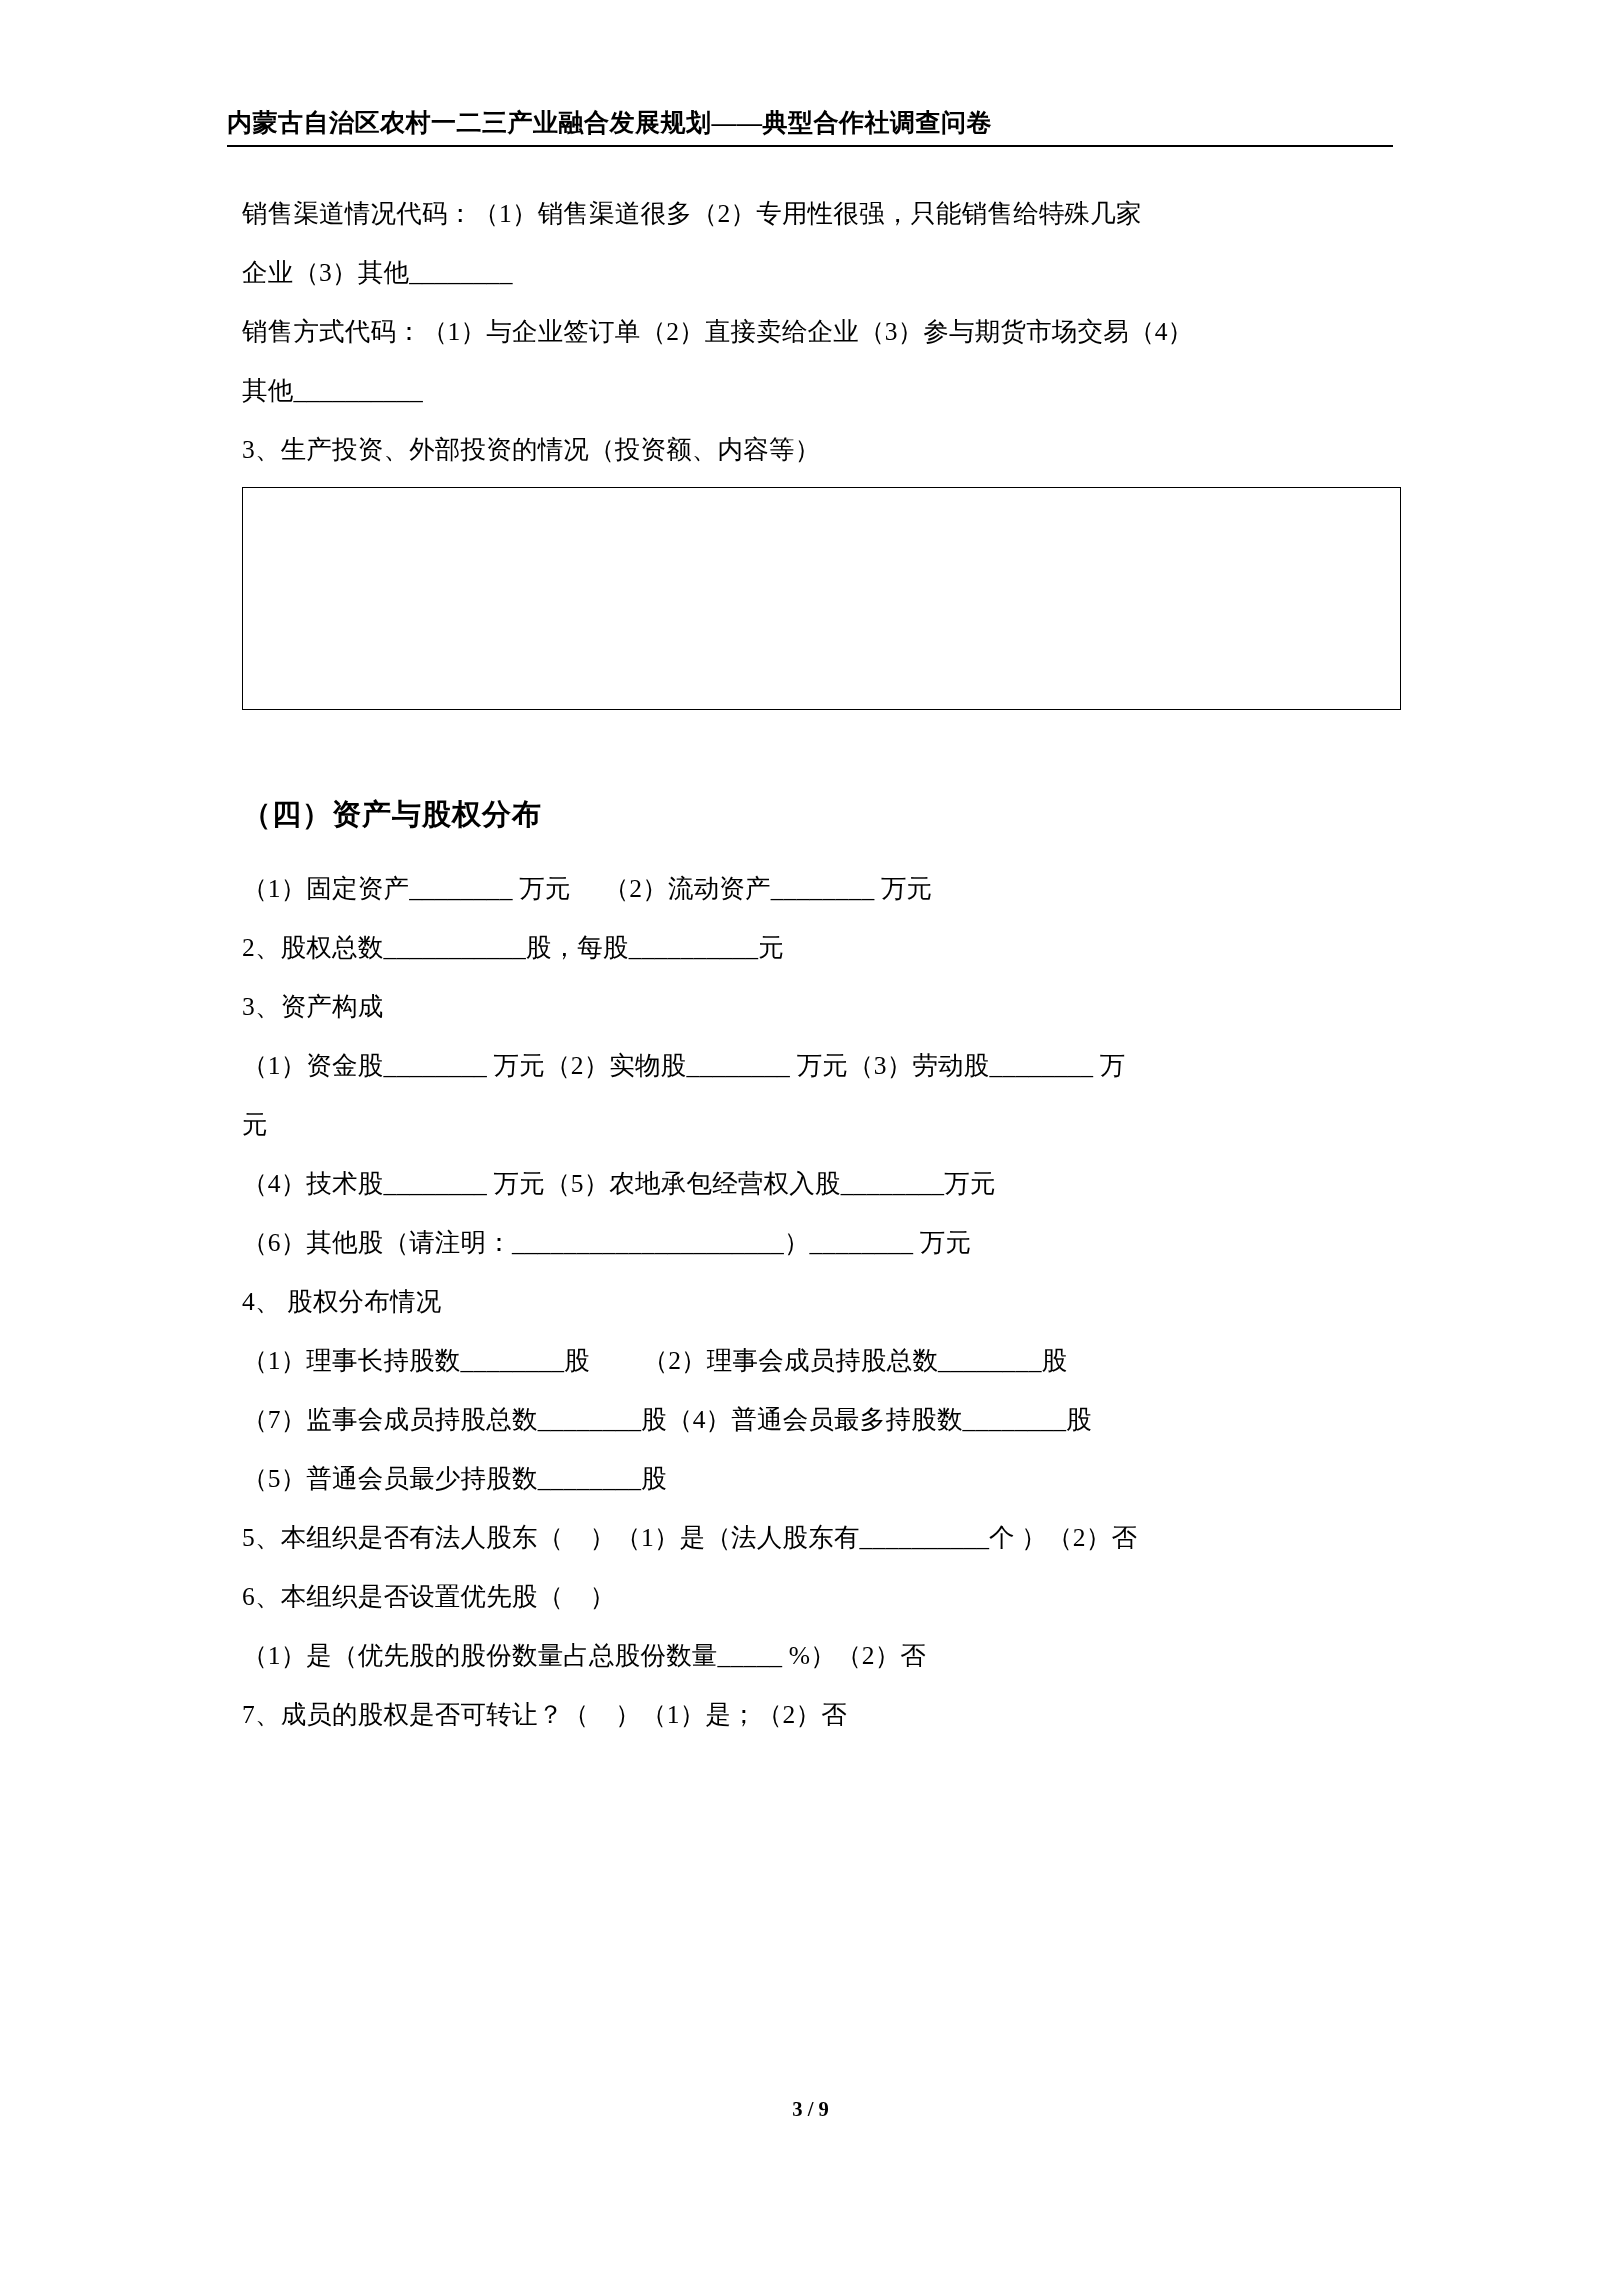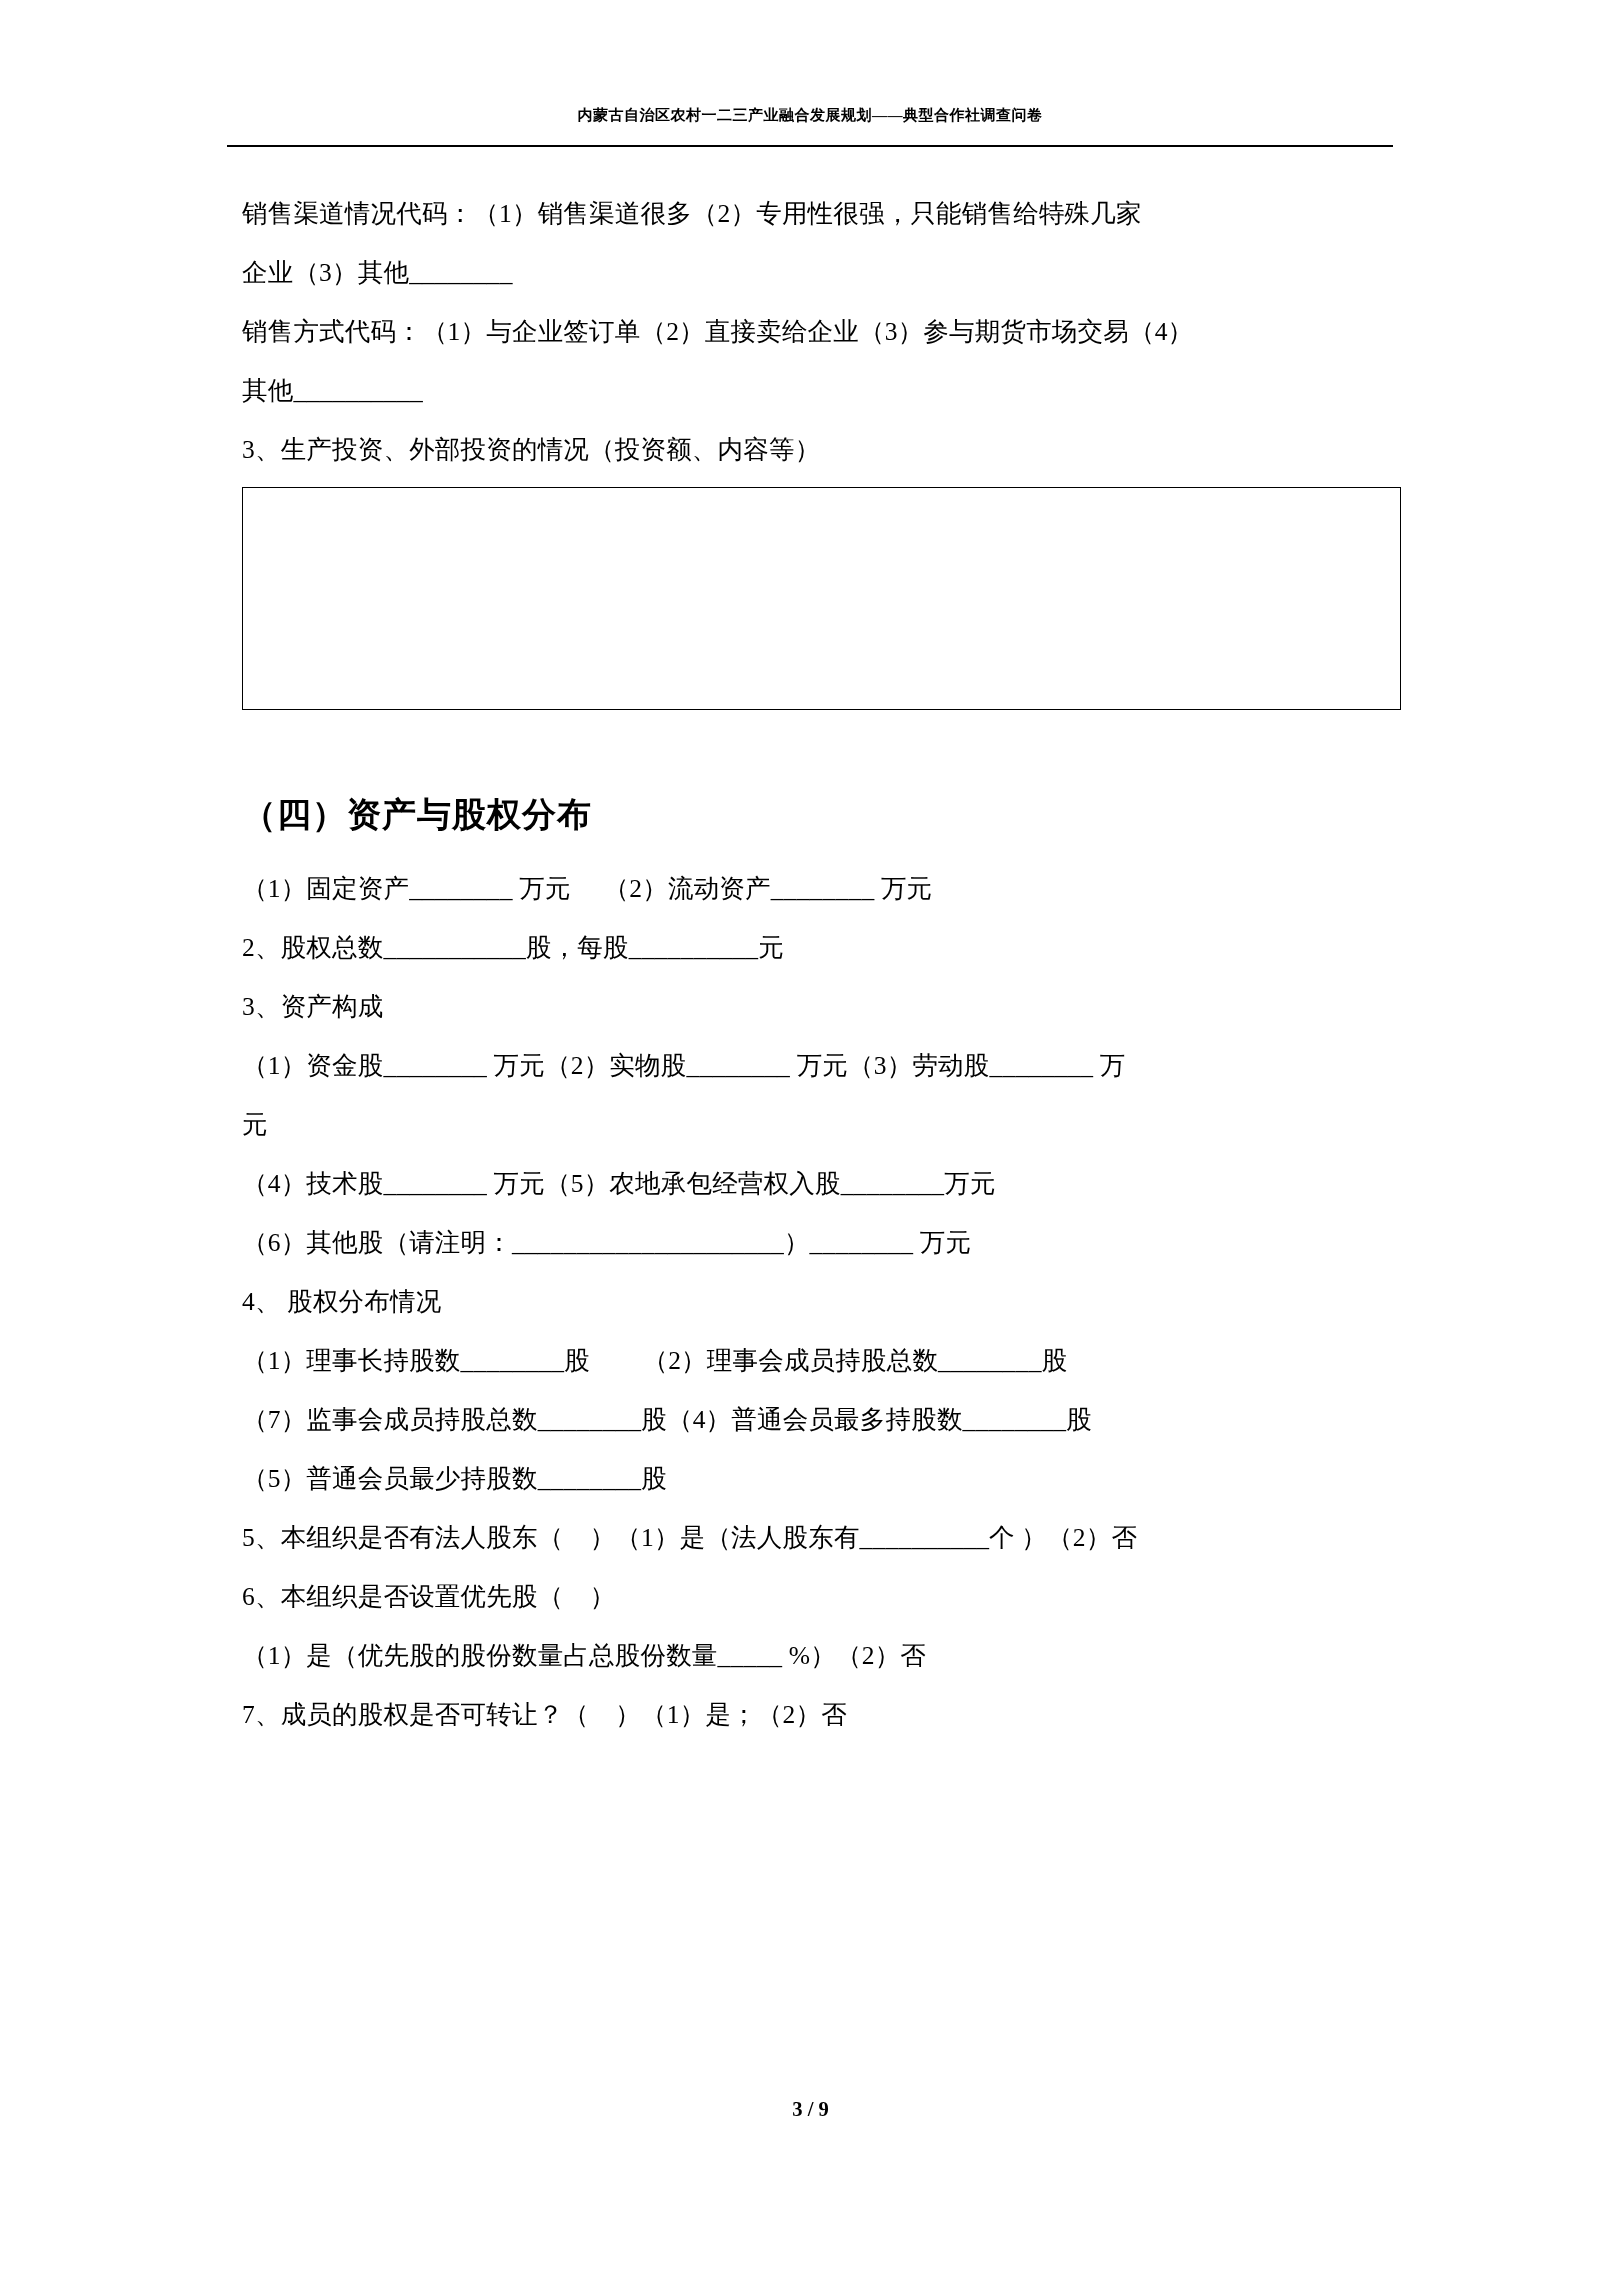--- a/index.html
+++ b/index.html
@@ -19,22 +19,21 @@
     height: 2293px;
     position: relative;
     box-sizing: border-box;
     padding: 0;
   }
   .header {
     position: absolute;
     top: 106px;
     left: 227px;
     width: 1166px;
-    text-align: center;
-    font-size: 15px;
+    font-size: 25px;
     font-weight: bold;
     letter-spacing: 0.5px;
     font-family: "Liberation Serif", "DejaVu Serif", serif;
   }
   .header-rule {
     position: absolute;
     top: 145px;
     left: 227px;
     width: 1166px;
     border-top: 2px solid #000;
@@ -45,21 +44,21 @@
     left: 242px;
     width: 1161px;
   }
   .line {
     font-size: 25.5px;
     line-height: 59px;
     white-space: pre-wrap;
     letter-spacing: 0.2px;
   }
   .section-title {
-    font-size: 34px;
+    font-size: 29px;
     font-weight: bold;
     line-height: 61px;
     margin-top: 25.5px;
     letter-spacing: 1px;
   }
   .box {
     border: 1px solid #000;
     height: 223px;
     margin-top: 7.8px;
     margin-bottom: 9.8px;

